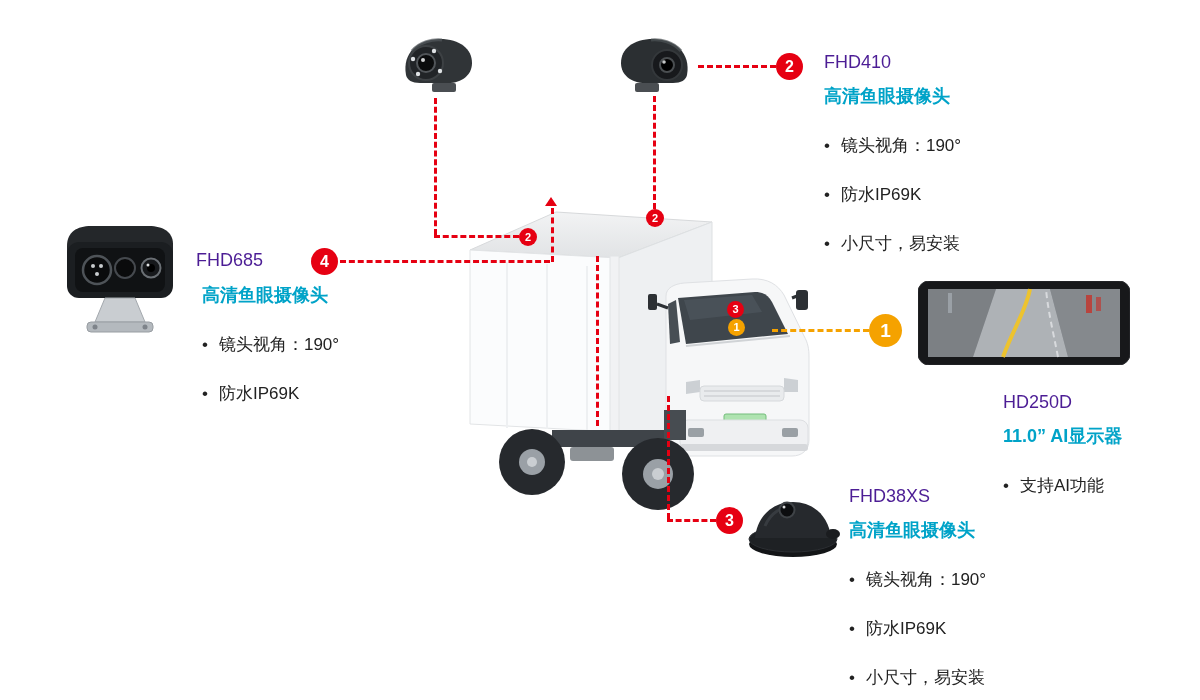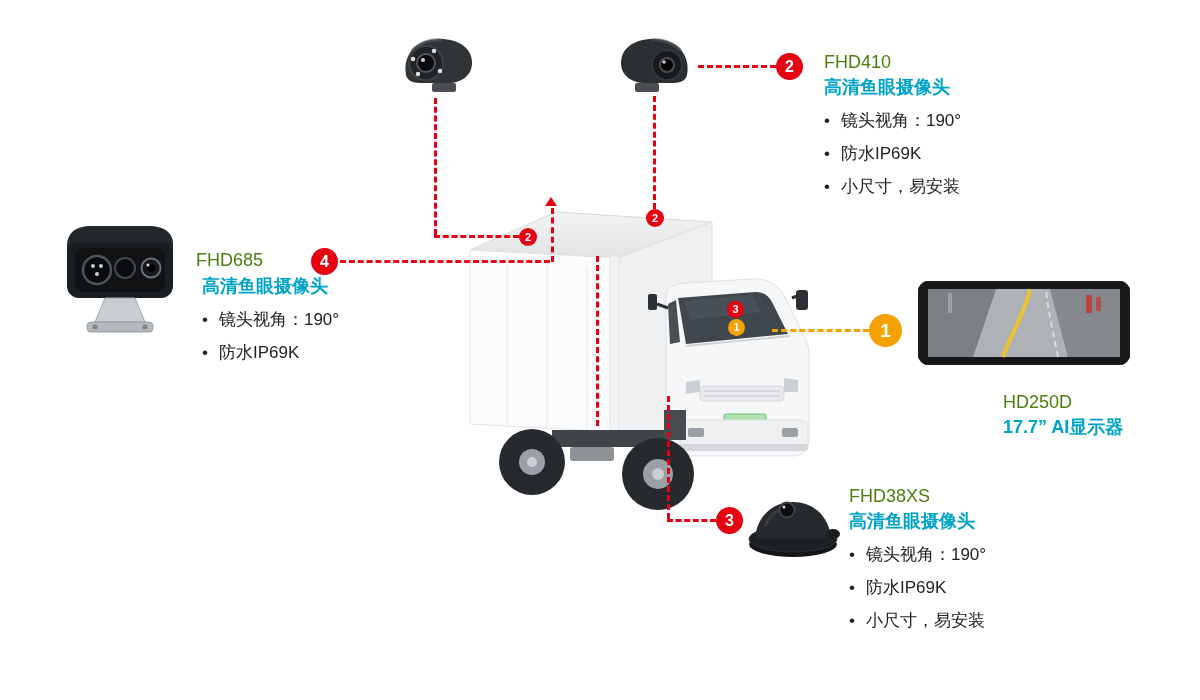--- a/index.html
+++ b/index.html
@@ -13,24 +13,24 @@
             border-right:6px solid transparent;border-bottom:9px solid #e60012;z-index:5;}
   
   .badge{position:absolute;border-radius:50%;color:#fff;font-weight:bold;
          display:flex;align-items:center;justify-content:center;z-index:7;line-height:1;}
   .badge.big{width:27px;height:27px;font-size:16px;background:#e60012;}
   .badge.big.orange{width:33px;height:33px;font-size:19px;background:#f5a200;}
   .badge.small{width:18px;height:18px;font-size:11px;background:#e60012;}
   .badge.small.orange{background:#f5a200;}
   
   .lab{position:absolute;z-index:6;}
-  .model{font-size:18px;color:#4d7c0f;}
-  .heading{font-size:18px;font-weight:700;color:#00a3c8;margin-top:2px;white-space:nowrap;}
+  .model{font-size:18px;color:#4c1d95;}
+  .heading{font-size:18px;font-weight:700;color:#00a3c8;margin-top:11px;white-space:nowrap;}
   ul.bullets{list-style:none;margin:9px 0 0;padding:0;}
-  ul.bullets li{font-size:17px;color:#222;margin:10px 0;white-space:nowrap;}
+  ul.bullets li{font-size:17px;color:#222;margin:26px 0;white-space:nowrap;}
   ul.bullets li::before{content:"•";margin-right:11px;}
   .img-wrap{position:absolute;z-index:2;}
   .img-wrap svg{display:block;}
 </style>
 </head>
 <body>
 
 <div class="canvas">
 
   <div class="img-wrap" style="left:452px;top:192px;width:390px;height:340px;z-index:1">
@@ -206,22 +206,23 @@
   <div class="lab" style="left:202px;top:272px">
     <div class="heading">高清鱼眼摄像头</div>
     <ul class="bullets">
       <li>镜头视角：190°</li>
       <li>防水IP69K</li>
     </ul>
   </div>
 
   <div class="lab" style="left:1003px;top:392px">
     <div class="model">HD250D</div>
-    <div class="heading">17.7” AI显示器</div>
-    <ul class="bullets">
+    <div class="heading">11.0” AI显示器</div>
+    <ul class="bullets">
+      <li>支持AI功能</li>
     </ul>
   </div>
 
   <div class="lab" style="left:849px;top:486px">
     <div class="model">FHD38XS</div>
     <div class="heading">高清鱼眼摄像头</div>
     <ul class="bullets">
       <li>镜头视角：190°</li>
       <li>防水IP69K</li>
       <li>小尺寸，易安装</li>

